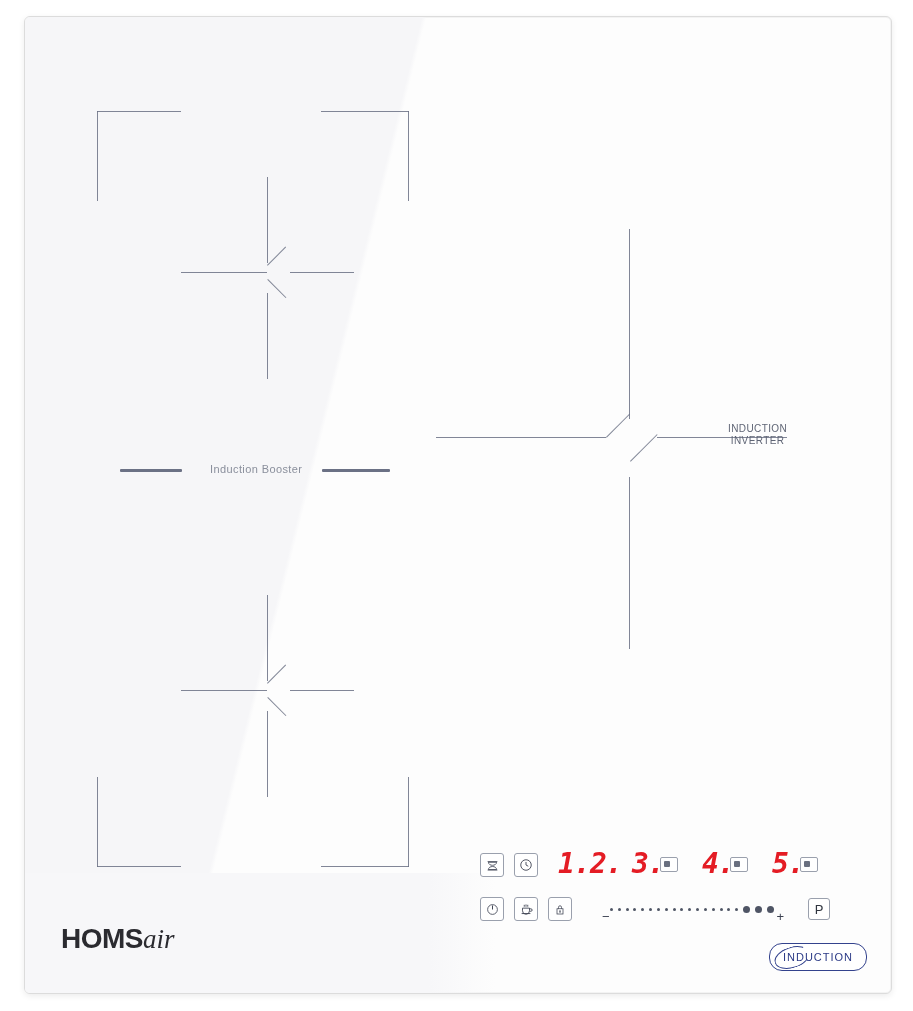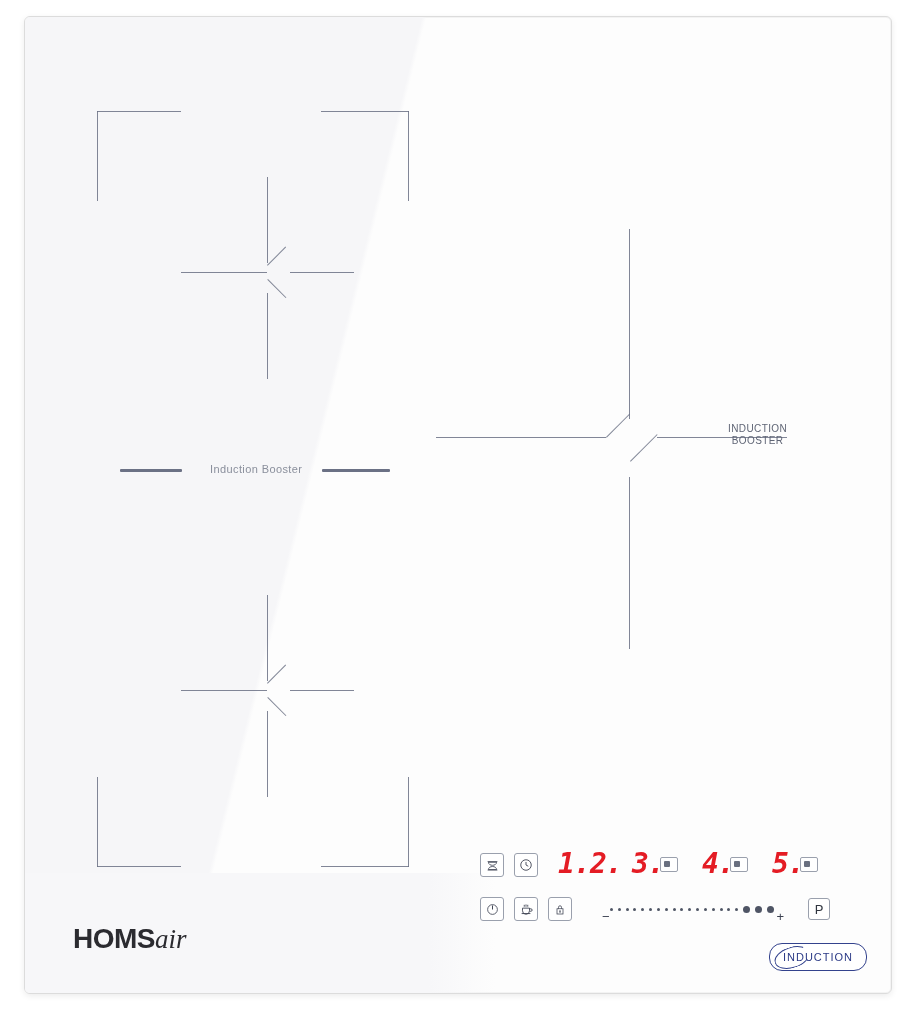--- a/index.html
+++ b/index.html
@@ -90,21 +90,20 @@
 
   
   .brand {
     position: absolute;
     left: 36px;
     bottom: 38px;
     font-size: 28px;
     letter-spacing: -0.5px;
     color: #2b2b30;
     font-weight: bold;
-    margin-left: 12px;
   }
   .brand .air {
     font-family: "Liberation Serif", serif;
     font-style: italic;
     font-weight: normal;
     font-size: 27px;
     letter-spacing: 0px;
   }
 
   
@@ -301,21 +300,21 @@
 
   <div>
     <div class="mark v" style="left:604px; top:212px; height:190px;"></div>
     <div class="mark v" style="left:604px; top:460px; height:172px;"></div>
     <div class="mark h" style="left:411px; top:420px; width:170px;"></div>
     <div class="mark h" style="left:632px; top:420px; width:130px;"></div>
     <div class="diag" style="left:581px; top:420px; width:33px; transform: rotate(-45deg);"></div>
     <div class="diag" style="left:605px; top:444px; width:38px; transform: rotate(-45deg);"></div>
     <div class="zone-label right" style="left:703px; top:406px;">
       <div>INDUCTION</div>
-      <div>BOOSTER</div>
+      <div>INVERTER</div>
     </div>
   </div>
 
   <div class="brand">
     <span>HOMS</span><span class="air">air</span>
   </div>
 
   <div class="inverter">
     <span class="swoosh"></span>
     <span>INDUCTION</span>

